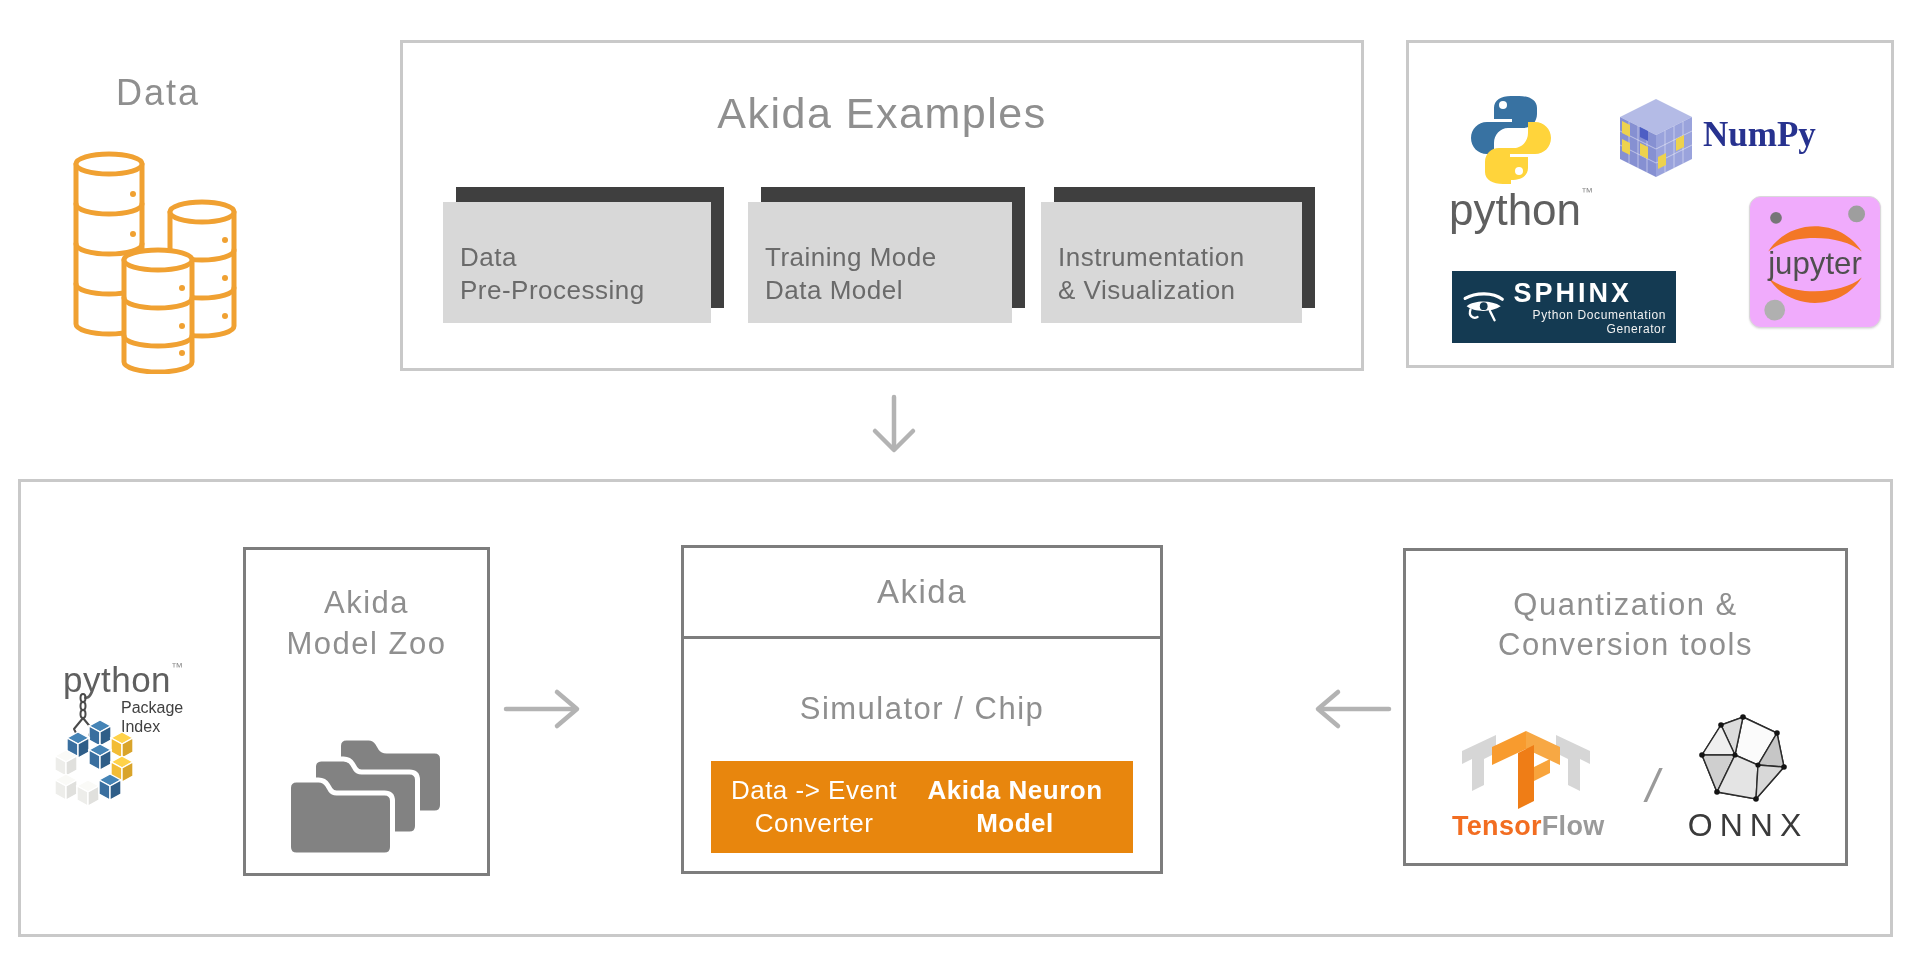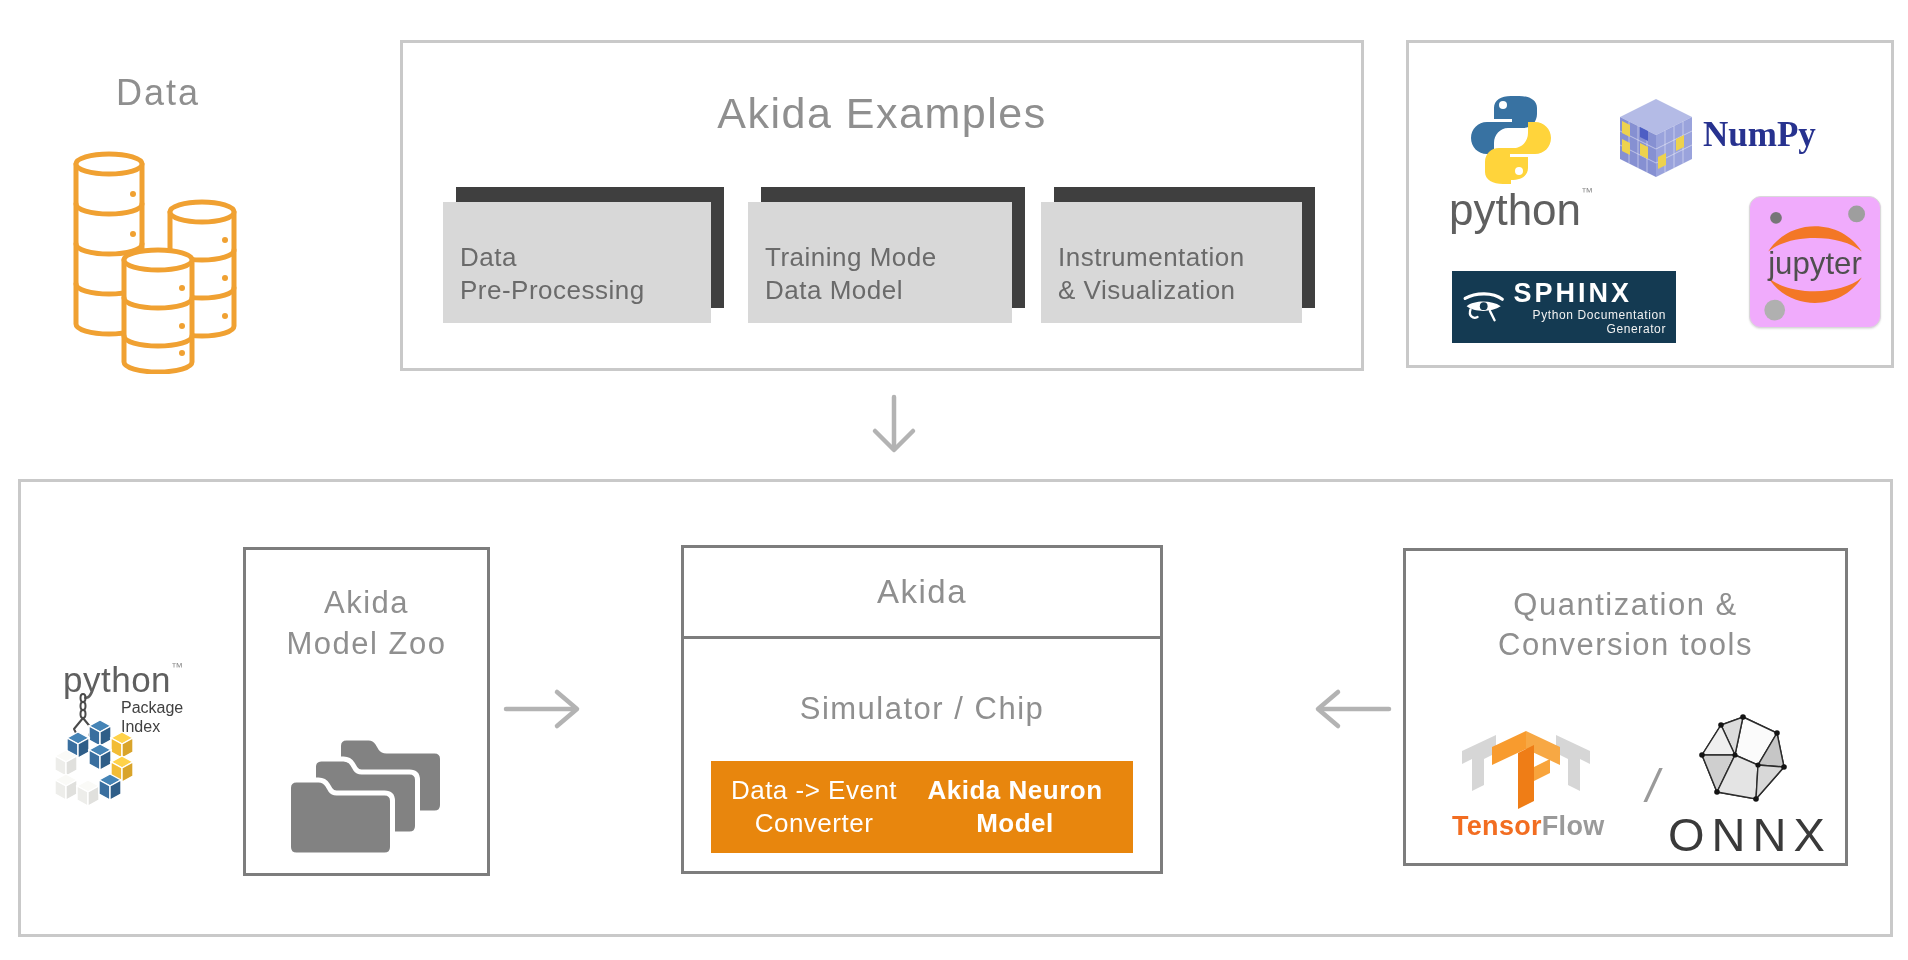--- a/index.html
+++ b/index.html
@@ -14,21 +14,21 @@
         color:#6a6a6a;font-size:26px;line-height:33px;letter-spacing:0.5px;}
   .abs{position:absolute;}
   .orange-btn{position:absolute;background:#e8860d;color:#ffffff;display:flex;flex-direction:column;
         align-items:center;justify-content:center;font-size:26px;line-height:33px;text-align:center;letter-spacing:0.5px;}
   .ctr{text-align:center;}
   .sphinx-banner{position:absolute;background:#143a52;display:flex;align-items:center;
         padding:0 10px;box-sizing:border-box;}
   .jupyter-card{position:absolute;background:#f0abfc;border:1px solid #d9d9d9;border-radius:12px;
         box-shadow:0 1px 2px rgba(0,0,0,0.12);margin-left:46px;}
   .tf-word{font-size:27px;font-weight:bold;letter-spacing:0.3px;}
-  .onnx-word{font-size:47px;color:#3a3a3a;letter-spacing:7px;}
+  .onnx-word{font-size:32px;color:#3a3a3a;letter-spacing:7px;}
   .numpy-word{font-family:"Liberation Serif", serif;font-weight:bold;font-size:35px;color:#27328f;}
   .pypi-word{font-size:35px;color:#5f5f5f;letter-spacing:0.5px;}
   .pypi-sub{font-size:16px;color:#414141;line-height:19px;}
   .tm{font-size:12px;color:#8f8f8f;vertical-align:top;}
 </style>
 </head>
 <body>
 
 <div id="stage">
 

